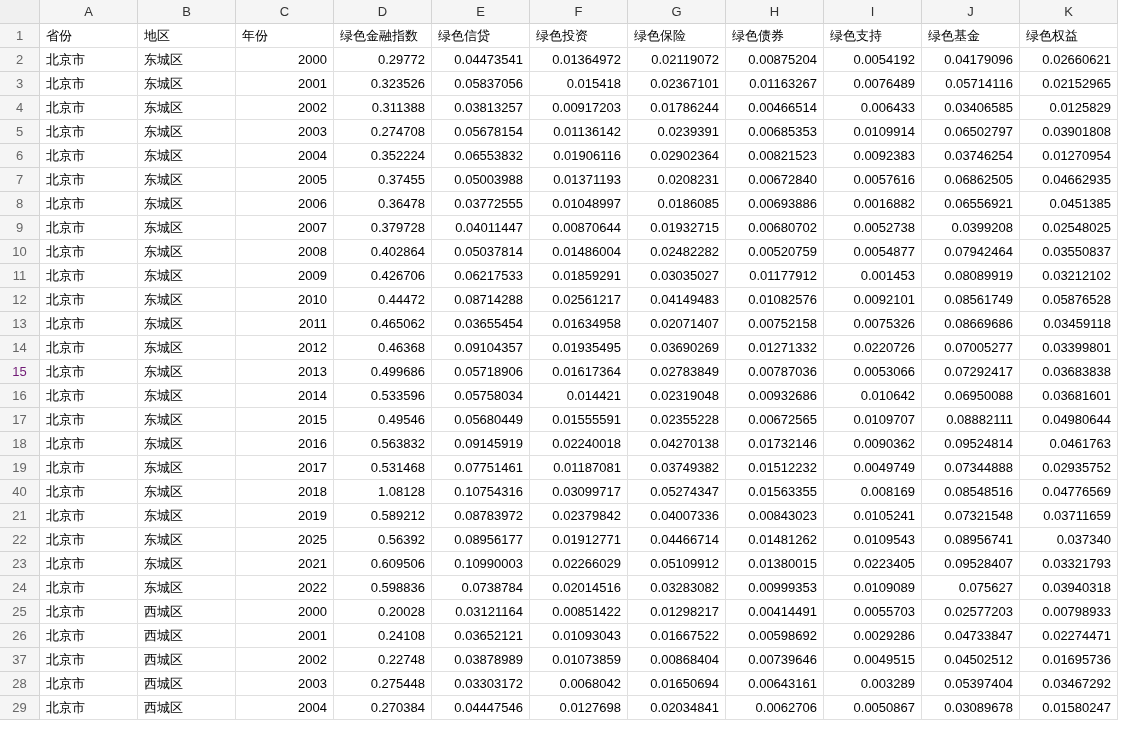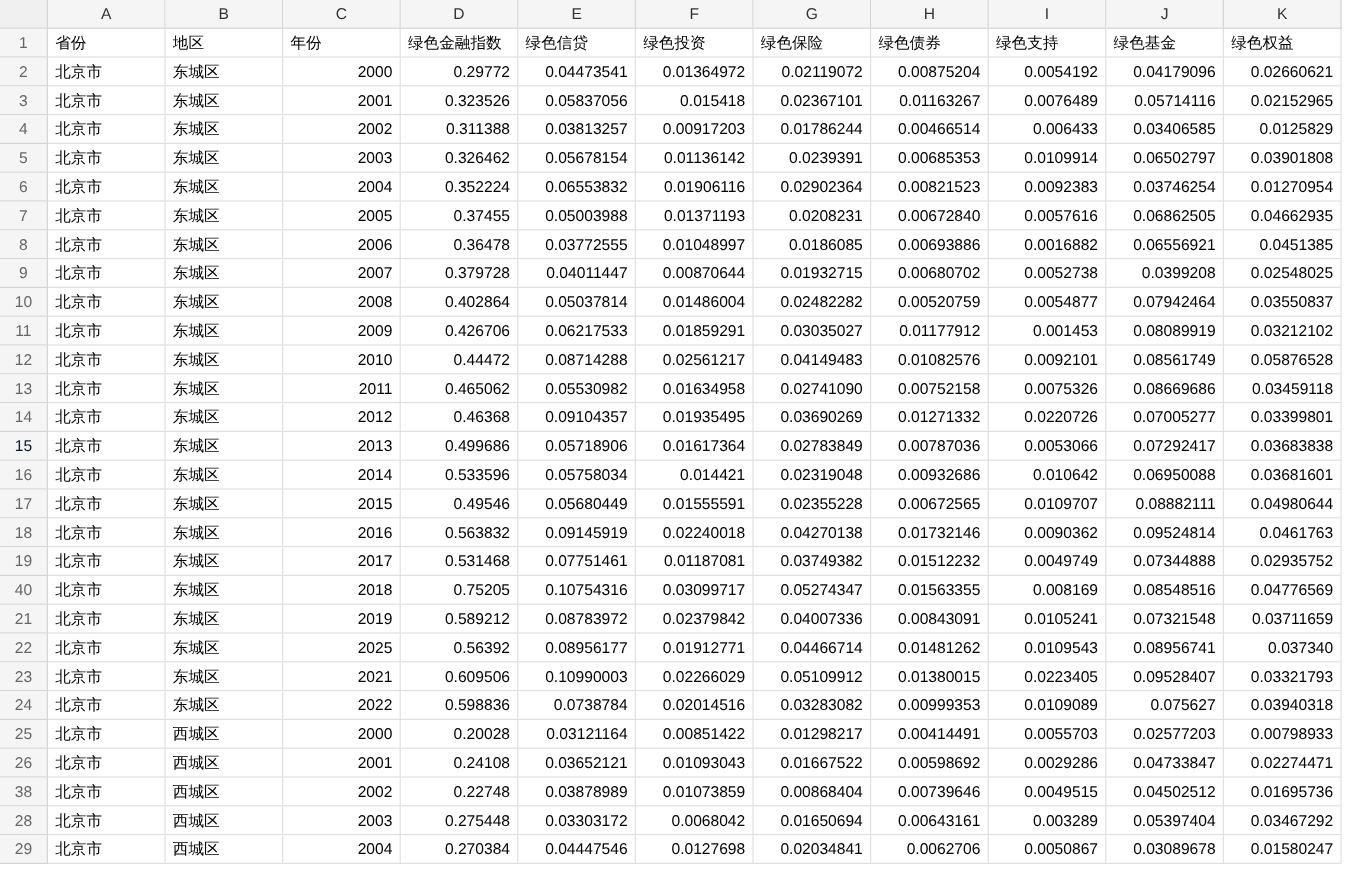--- a/index.html
+++ b/index.html
@@ -41,21 +41,21 @@
     border-left: none;
     padding: 3px 6px;
     height: 24px;
     line-height: 17px;
     white-space: nowrap;
     overflow: hidden;
     font-size: 13px;
   }
   .txt { text-align: left; }
   .num { text-align: right; font-variant-numeric: tabular-nums; }
-  .row-header.sel { color:#0f172a; font-weight:500; }
+  .row-header.sel { color:#701a75; font-weight:500; }
 </style>
 </head>
 <body>
 
 <div class="sheet" id="sheet">
     <div class="corner"></div>
     <div class="col-header">A</div>
     <div class="col-header">B</div>
     <div class="col-header">C</div>
     <div class="col-header">D</div>
@@ -111,21 +111,21 @@
     <div class="cell num">0.00917203</div>
     <div class="cell num">0.01786244</div>
     <div class="cell num">0.00466514</div>
     <div class="cell num">0.006433</div>
     <div class="cell num">0.03406585</div>
     <div class="cell num">0.0125829</div>
     <div class="row-header">5</div>
     <div class="cell txt">北京市</div>
     <div class="cell txt">东城区</div>
     <div class="cell num">2003</div>
-    <div class="cell num">0.326462</div>
+    <div class="cell num">0.274708</div>
     <div class="cell num">0.05678154</div>
     <div class="cell num">0.01136142</div>
     <div class="cell num">0.0239391</div>
     <div class="cell num">0.00685353</div>
     <div class="cell num">0.0109914</div>
     <div class="cell num">0.06502797</div>
     <div class="cell num">0.03901808</div>
     <div class="row-header">6</div>
     <div class="cell txt">北京市</div>
     <div class="cell txt">东城区</div>
@@ -208,23 +208,23 @@
     <div class="cell num">0.04149483</div>
     <div class="cell num">0.01082576</div>
     <div class="cell num">0.0092101</div>
     <div class="cell num">0.08561749</div>
     <div class="cell num">0.05876528</div>
     <div class="row-header">13</div>
     <div class="cell txt">北京市</div>
     <div class="cell txt">东城区</div>
     <div class="cell num">2011</div>
     <div class="cell num">0.465062</div>
-    <div class="cell num">0.05530982</div>
+    <div class="cell num">0.03655454</div>
     <div class="cell num">0.01634958</div>
-    <div class="cell num">0.02741090</div>
+    <div class="cell num">0.02071407</div>
     <div class="cell num">0.00752158</div>
     <div class="cell num">0.0075326</div>
     <div class="cell num">0.08669686</div>
     <div class="cell num">0.03459118</div>
     <div class="row-header">14</div>
     <div class="cell txt">北京市</div>
     <div class="cell txt">东城区</div>
     <div class="cell num">2012</div>
     <div class="cell num">0.46368</div>
     <div class="cell num">0.09104357</div>
@@ -291,37 +291,37 @@
     <div class="cell num">0.01187081</div>
     <div class="cell num">0.03749382</div>
     <div class="cell num">0.01512232</div>
     <div class="cell num">0.0049749</div>
     <div class="cell num">0.07344888</div>
     <div class="cell num">0.02935752</div>
     <div class="row-header">40</div>
     <div class="cell txt">北京市</div>
     <div class="cell txt">东城区</div>
     <div class="cell num">2018</div>
-    <div class="cell num">0.75205</div>
+    <div class="cell num">1.08128</div>
     <div class="cell num">0.10754316</div>
     <div class="cell num">0.03099717</div>
     <div class="cell num">0.05274347</div>
     <div class="cell num">0.01563355</div>
     <div class="cell num">0.008169</div>
     <div class="cell num">0.08548516</div>
     <div class="cell num">0.04776569</div>
     <div class="row-header">21</div>
     <div class="cell txt">北京市</div>
     <div class="cell txt">东城区</div>
     <div class="cell num">2019</div>
     <div class="cell num">0.589212</div>
     <div class="cell num">0.08783972</div>
     <div class="cell num">0.02379842</div>
     <div class="cell num">0.04007336</div>
-    <div class="cell num">0.00843091</div>
+    <div class="cell num">0.00843023</div>
     <div class="cell num">0.0105241</div>
     <div class="cell num">0.07321548</div>
     <div class="cell num">0.03711659</div>
     <div class="row-header">22</div>
     <div class="cell txt">北京市</div>
     <div class="cell txt">东城区</div>
     <div class="cell num">2025</div>
     <div class="cell num">0.56392</div>
     <div class="cell num">0.08956177</div>
     <div class="cell num">0.01912771</div>
@@ -371,21 +371,21 @@
     <div class="cell txt">西城区</div>
     <div class="cell num">2001</div>
     <div class="cell num">0.24108</div>
     <div class="cell num">0.03652121</div>
     <div class="cell num">0.01093043</div>
     <div class="cell num">0.01667522</div>
     <div class="cell num">0.00598692</div>
     <div class="cell num">0.0029286</div>
     <div class="cell num">0.04733847</div>
     <div class="cell num">0.02274471</div>
-    <div class="row-header">38</div>
+    <div class="row-header">37</div>
     <div class="cell txt">北京市</div>
     <div class="cell txt">西城区</div>
     <div class="cell num">2002</div>
     <div class="cell num">0.22748</div>
     <div class="cell num">0.03878989</div>
     <div class="cell num">0.01073859</div>
     <div class="cell num">0.00868404</div>
     <div class="cell num">0.00739646</div>
     <div class="cell num">0.0049515</div>
     <div class="cell num">0.04502512</div>

